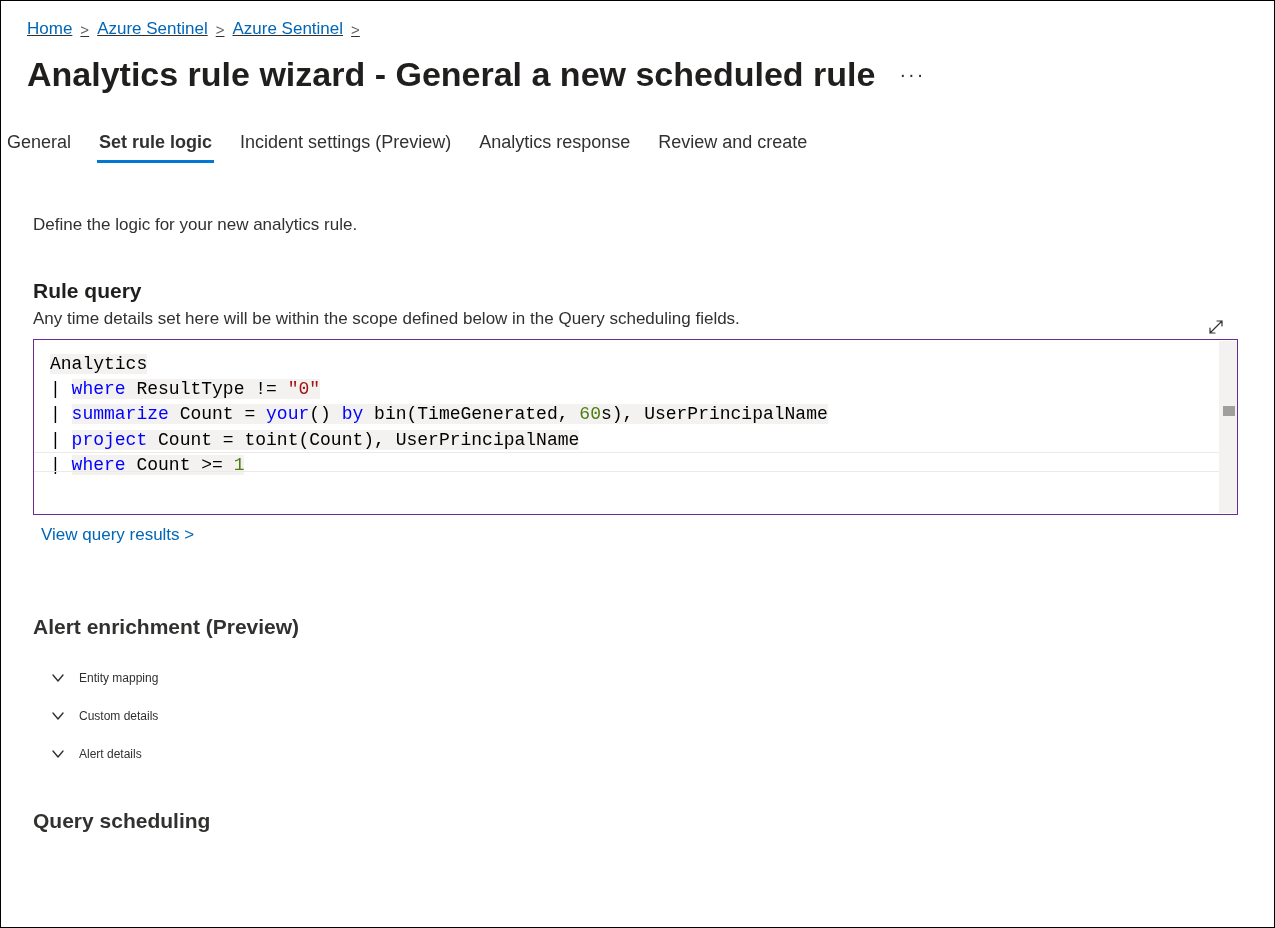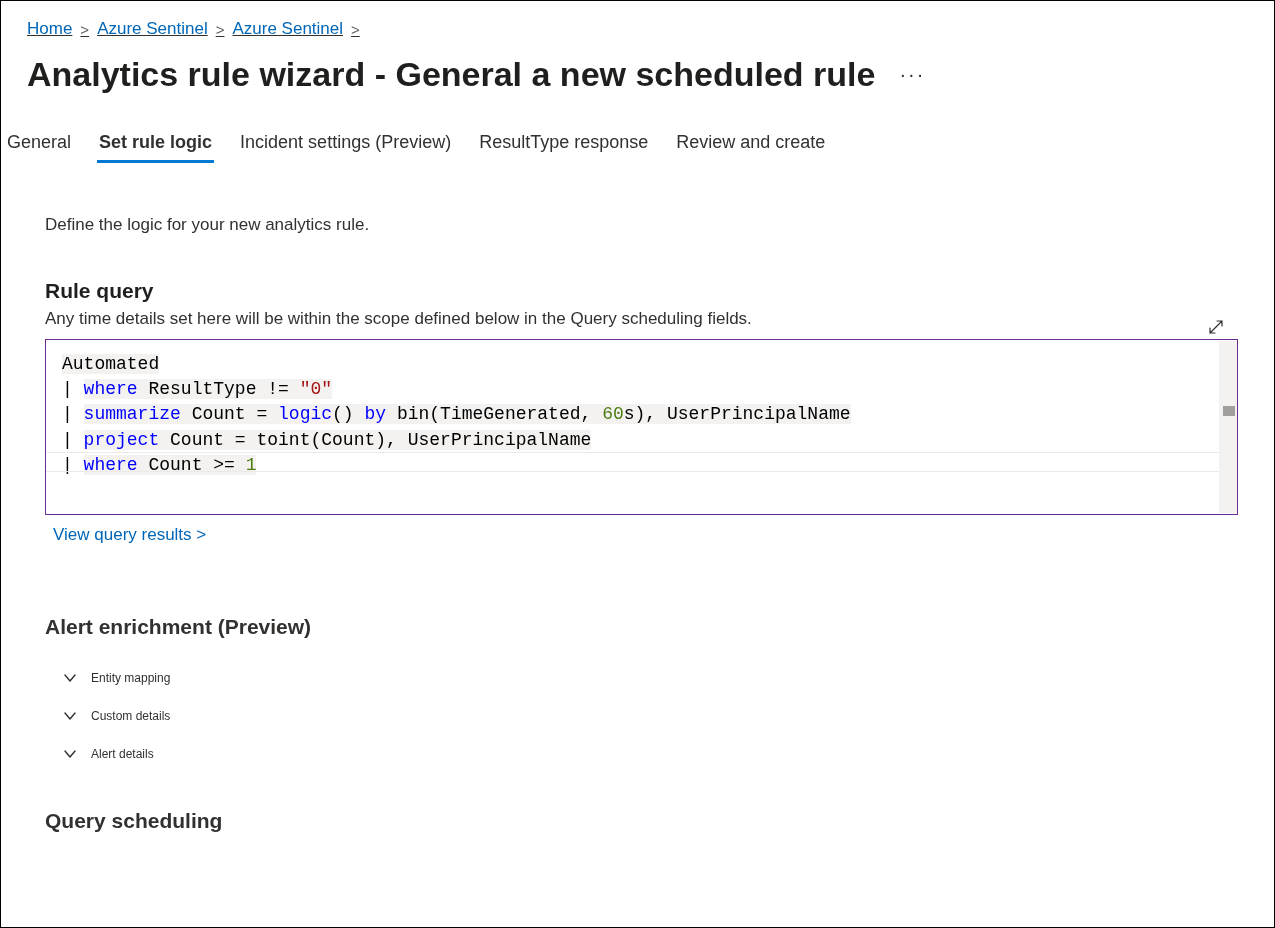--- a/index.html
+++ b/index.html
@@ -59,21 +59,21 @@
     font-weight: 600;
   }
   .tab.active::after {
     content: "";
     position: absolute;
     left: 0; right: 0; bottom: 0;
     height: 3px;
     background: #0078D4;
   }
   .content {
-    padding: 52px 36px 0 44px;
+    padding: 52px 36px 0 32px;
   }
   .description {
     font-size: 17px;
     color: #323130;
     margin-bottom: 44px;
   }
   .section-heading {
     font-size: 21px;
     font-weight: 600;
     color: #201f1e;
@@ -183,41 +183,41 @@
 
 <div class="page-title-row">
   <h1 class="page-title">Analytics rule wizard - General a new scheduled rule</h1>
   <span class="more-dots">···</span>
 </div>
 
 <div class="tabs">
   <div class="tab">General</div>
   <div class="tab active">Set rule logic</div>
   <div class="tab">Incident settings (Preview)</div>
-  <div class="tab">ResultType response</div>
+  <div class="tab">Analytics response</div>
   <div class="tab">Review and create</div>
 </div>
 
 <div class="content">
   <p class="description">Define the logic for your new analytics rule.</p>
 
   <h2 class="section-heading">Rule query</h2>
   <p class="section-sub">Any time details set here will be within the scope defined below in the Query scheduling fields.</p>
 
   <div class="query-wrapper">
     <span class="expand-icon">
       <svg width="16" height="16" viewBox="0 0 16 16">
           <path d="M2 14 L14 2 M9 2 H14 V7 M7 14 H2 V9" stroke="#323130" stroke-width="1.2" fill="none" stroke-linecap="round"></path>
         </svg>
     </span>
 
     <div class="code-editor">
-      <div class="line"><span class="ident hl-bg">Automated</span></div>
+      <div class="line"><span class="ident hl-bg">Analytics</span></div>
       <div class="line"><span class="pipe">| </span><span class="hl-bg"><span class="kw">where</span><span class="ident"> ResultType != </span><span class="str">"0"</span></span></div>
-      <div class="line"><span class="pipe">| </span><span class="hl-bg"><span class="kw">summarize</span><span class="ident"> Count = </span><span class="kw">logic</span><span class="ident">() </span><span class="kw">by</span><span class="ident"> bin(TimeGenerated, </span><span class="num">60</span><span class="ident">s), UserPrincipalName</span></span></div>
+      <div class="line"><span class="pipe">| </span><span class="hl-bg"><span class="kw">summarize</span><span class="ident"> Count = </span><span class="kw">your</span><span class="ident">() </span><span class="kw">by</span><span class="ident"> bin(TimeGenerated, </span><span class="num">60</span><span class="ident">s), UserPrincipalName</span></span></div>
       <div class="line"><span class="pipe">| </span><span class="hl-bg"><span class="kw">project</span><span class="ident"> Count = toint(Count), UserPrincipalName</span></span></div>
       <div class="line"><span class="pipe">| </span><span class="hl-bg"><span class="kw">where</span><span class="ident"> Count &gt;= </span><span class="num">1</span></span></div>
 
       <div class="scrollbar-track"></div>
       <div class="scrollbar-thumb"></div>
       <div class="scroll-line" style="top:112px"></div>
       <div class="scroll-line" style="top:131px"></div>
     </div>
   </div>
 

